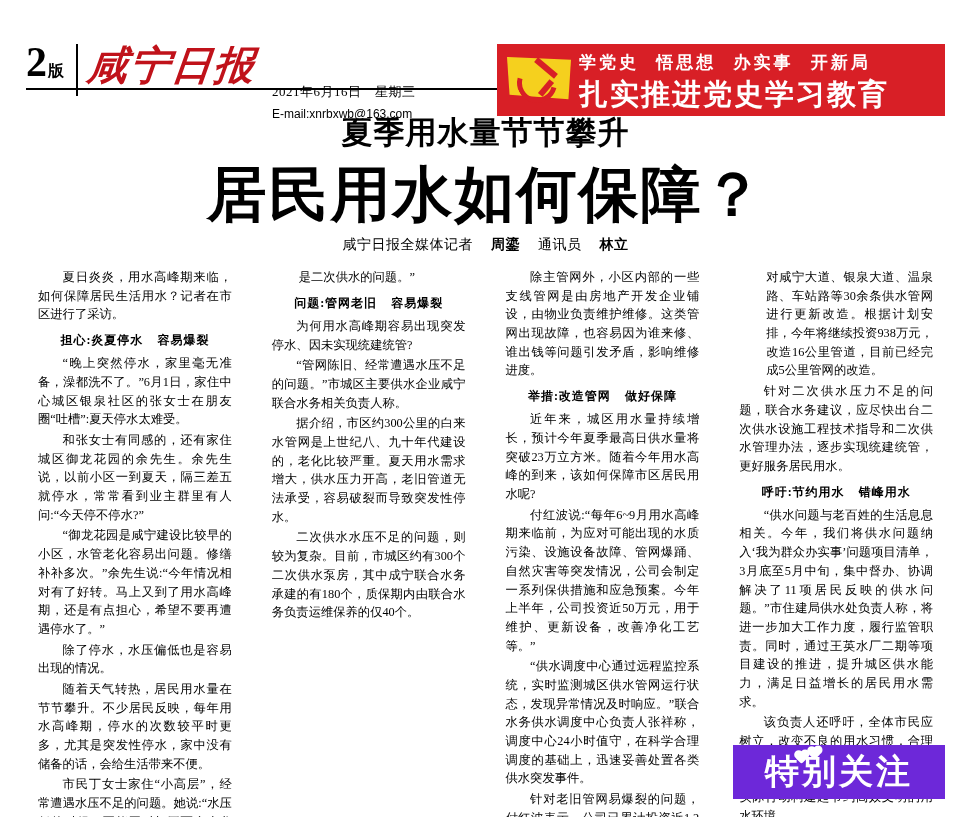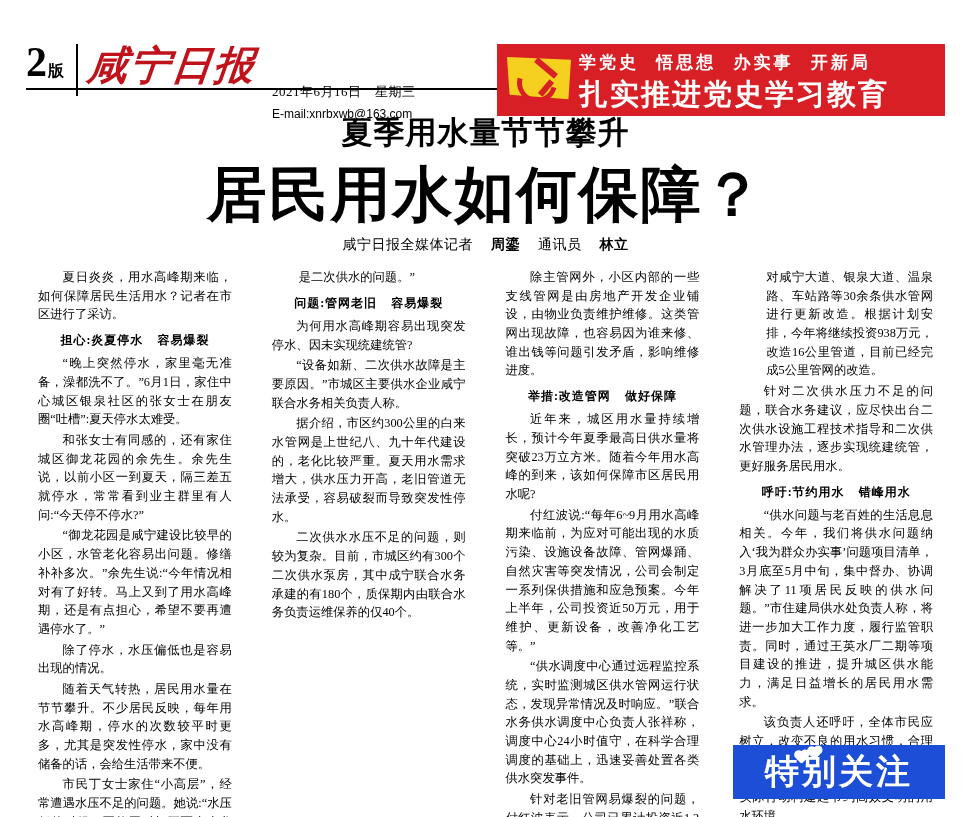--- a/index.html
+++ b/index.html
@@ -212,21 +212,21 @@
   }
   .subhead .sp { display: inline-block; width: 14px; }
 
   
   .special-focus {
     position: absolute;
     right: 26px;
     bottom: 18px;
     width: 212px;
     height: 54px;
-    background: #1d4ed8;
+    background: #6d28d9;
     color: #fff;
     display: flex;
     align-items: center;
     justify-content: center;
     box-sizing: border-box;
   }
   .special-focus .sf-text {
     font-size: 34px;
     font-weight: bold;
     letter-spacing: 3px;
@@ -321,21 +321,21 @@
       <p>“御龙花园是咸宁建设比较早的小区，水管老化容易出问题。修缮补补多次。”余先生说:“今年情况相对有了好转。马上又到了用水高峰期，还是有点担心，希望不要再遭遇停水了。”</p>
       <p>除了停水，水压偏低也是容易出现的情况。</p>
       <p>随着天气转热，居民用水量在节节攀升。不少居民反映，每年用水高峰期，停水的次数较平时更多，尤其是突发性停水，家中没有储备的话，会给生活带来不便。</p>
       <p>市民丁女士家住“小高层”，经常遭遇水压不足的问题。她说:“水压低的时候，不能同时打开两个水龙头，一个有水，另一个就没水。物业认为主要还</p>
     </div>
 
     <div class="col">
       <p class="noind">是二次供水的问题。”</p>
       <div class="subhead"><span>问题:管网老旧</span><span class="sp"></span><span>容易爆裂</span></div>
       <p>为何用水高峰期容易出现突发停水、因未实现统建统管?</p>
-      <p>“设备如新、二次供水故障是主要原因。”市城区主要供水企业咸宁联合水务相关负责人称。</p>
+      <p>“管网陈旧、经常遭遇水压不足的问题。”市城区主要供水企业咸宁联合水务相关负责人称。</p>
       <p>据介绍，市区约300公里的白来水管网是上世纪八、九十年代建设的，老化比较严重。夏天用水需求增大，供水压力开高，老旧管道无法承受，容易破裂而导致突发性停水。</p>
       <p>二次供水水压不足的问题，则较为复杂。目前，市城区约有300个二次供水泵房，其中成宁联合水务承建的有180个，质保期内由联合水务负责运维保养的仅40个。</p>
     </div>
 
     <div class="col">
       <p>除主管网外，小区内部的一些支线管网是由房地产开发企业铺设，由物业负责维护维修。这类管网出现故障，也容易因为谁来修、谁出钱等问题引发矛盾，影响维修进度。</p>
       <div class="subhead"><span>举措:改造管网</span><span class="sp"></span><span>做好保障</span></div>
       <p>近年来，城区用水量持续增长，预计今年夏季最高日供水量将突破23万立方米。随着今年用水高峰的到来，该如何保障市区居民用水呢?</p>
       <p>付红波说:“每年6~9月用水高峰期来临前，为应对可能出现的水质污染、设施设备故障、管网爆踊、自然灾害等突发情况，公司会制定一系列保供措施和应急预案。今年上半年，公司投资近50万元，用于维护、更新设备，改善净化工艺等。”</p>
       <p>“供水调度中心通过远程监控系统，实时监测城区供水管网运行状态，发现异常情况及时响应。”联合水务供水调度中心负责人张祥称，调度中心24小时值守，在科学合理调度的基础上，迅速妥善处置各类供水突发事件。</p>

